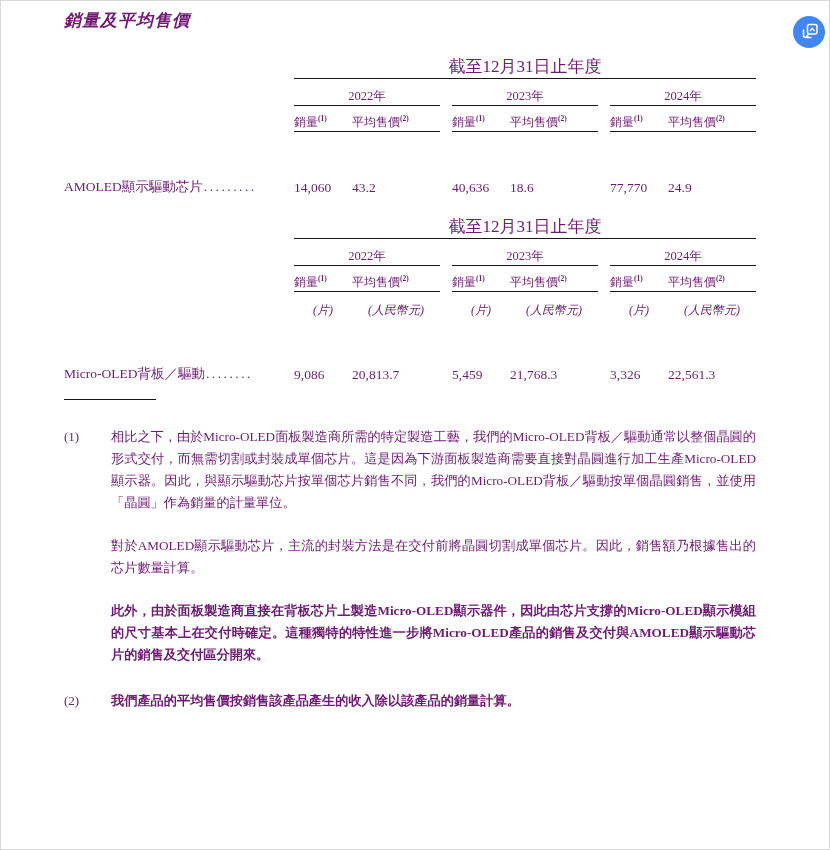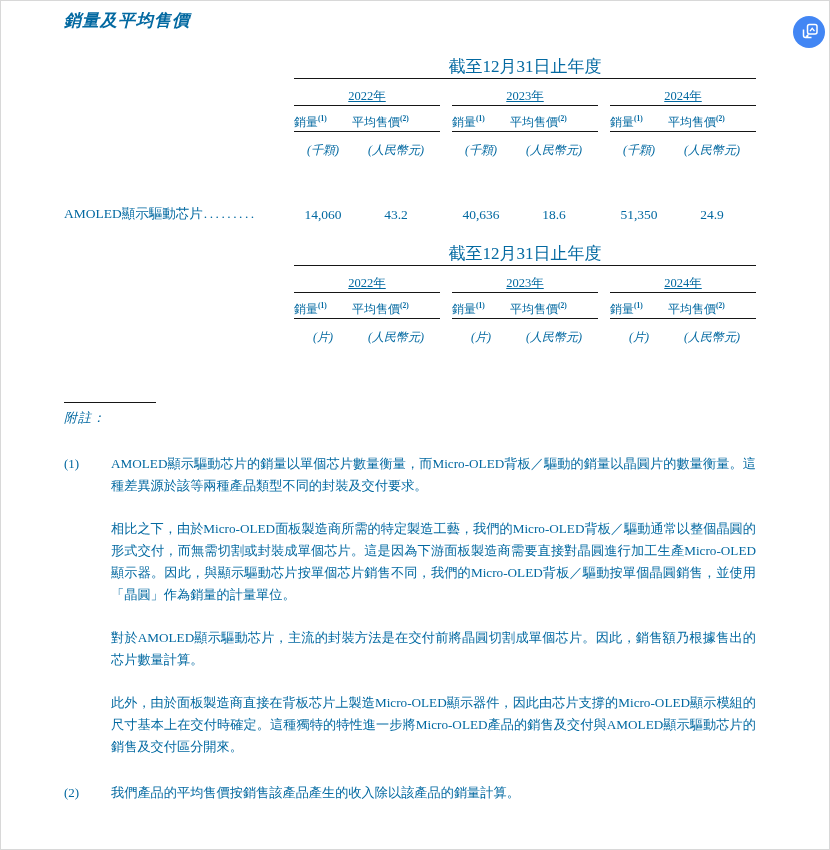--- a/index.html
+++ b/index.html
@@ -3,21 +3,21 @@
 <meta charset="utf-8">
 <style>
   html,body { margin:0; padding:0; background:#fff; }
   .page {
     position: relative;
     width: 828px;
     height: 848px;
     border: 1px solid #d8d8d8;
     background: #fff;
     font-family: "Liberation Serif", "DejaVu Serif", serif;
-    color: #0369a1;
+    color: #701a75;
     overflow: hidden;
   }
   .title {
     margin: 8px 0 0 63px;
     font-size: 17px;
     font-weight: 700;
     font-style: italic;
     letter-spacing: 1px;
   }
   .float-btn {
@@ -43,59 +43,59 @@
   }
   table.tbl1 { margin-top: 22px; }
   table.tbl2 { margin-top: 18px; }
   .data-table td, .data-table th { padding: 0; vertical-align: bottom; font-weight: normal; }
   .period {
     font-size: 17px; font-weight: 700; text-align: center;
     height: 24px; border-bottom: 1.5px solid #161616; padding-bottom: 4px;
   }
   .year {
     font-size: 12.5px; font-weight: 700; text-align: center;
-    height: 26px; border-bottom: 1.5px solid #161616; padding-bottom: 4px; text-decoration: underline;
+    height: 26px; border-bottom: 1.5px solid #161616; padding-bottom: 4px;
   }
   .sub {
     font-size: 12px; font-weight: 700; text-align: left;
     height: 25px; border-bottom: 1.3px solid #161616; padding-bottom: 4px;
     white-space: nowrap;
   }
   .sub sup { font-size: 7.5px; font-weight: 700; }
   .unit {
     font-size: 12px; font-style: italic; text-align: center;
     height: 27px; padding-bottom: 5px; white-space: nowrap;
   }
   .spacer-row td { height: 40px; }
   .rowlabel {
     font-size: 13.5px; text-align: left; white-space: nowrap; overflow: hidden;
   }
   .leader { letter-spacing: 2.5px; padding-left: 1px; }
-  .num { font-size: 13.5px; text-align: center; padding-right: 6px; white-space: nowrap; }
+  .num { font-size: 13.5px; text-align: left; padding-right: 6px; white-space: nowrap; }
   .data-row td { height: 24px; }
   .footnote-sep {
     width: 92px; border-top: 1.4px solid #161616;
     margin: 16px 0 0 63px;
   }
   .notes-heading {
     margin: 6px 0 0 63px;
     font-size: 13px; font-style: italic; letter-spacing: 1px;
   }
   .notes { margin: 26px 0 0 63px; width: 692px; }
   .note { display: flex; margin-bottom: 24px; }
   .note-num { width: 47px; flex: 0 0 47px; font-size: 13px; line-height: 22px; }
   .note-body { flex: 1; }
   .note-body p {
     margin: 0 0 21px 0;
     font-size: 13.2px;
     line-height: 22px;
     text-align: justify;
     text-justify: inter-ideograph;
   }
-  .note-body p:last-child { margin-bottom: 0; }
+  .note-body p:last-child { margin-bottom: 0; font-weight: bold; }
 </style>
 </head>
 <body>
 
 <div class="page">
 
   <h1 class="title">銷量及平均售價</h1>
 
   <button class="float-btn">
     <span style="display:flex">
@@ -137,43 +137,32 @@
       <td></td>
       <th class="sub"><span>銷量</span><sup>(1)</sup></th>
       <th class="sub"><span>平均售價</span><sup>(2)</sup></th>
       <td></td>
       <th class="sub"><span>銷量</span><sup>(1)</sup></th>
       <th class="sub"><span>平均售價</span><sup>(2)</sup></th>
       <td></td>
       <th class="sub"><span>銷量</span><sup>(1)</sup></th>
       <th class="sub"><span>平均售價</span><sup>(2)</sup></th>
     </tr>
-    <tr>
-      <td></td>
-      <td class="unit">(千顆)</td>
-      <td class="unit">(人民幣元)</td>
-      <td></td>
-      <td class="unit">(千顆)</td>
-      <td class="unit">(人民幣元)</td>
-      <td></td>
-      <td class="unit">(千顆)</td>
-      <td class="unit">(人民幣元)</td>
-    </tr>
     <tr class="spacer-row">
           <td colspan="9"></td>
         </tr>
     <tr class="data-row">
       <td class="rowlabel"><span>AMOLED顯示驅動芯片</span><span class="leader">.........</span></td>
       <td class="num">14,060</td>
       <td class="num">43.2</td>
       <td></td>
       <td class="num">40,636</td>
       <td class="num">18.6</td>
       <td></td>
-      <td class="num">51,350</td>
+      <td class="num">77,770</td>
       <td class="num">24.9</td>
     </tr>
   </tbody>
     </table>
 
   <table class="data-table tbl2">
     <colgroup>
       <col style="width:230px">
         <col style="width:58px">
         <col style="width:88px">
@@ -215,31 +204,40 @@
       <td></td>
       <td class="unit">(片)</td>
       <td class="unit">(人民幣元)</td>
       <td></td>
       <td class="unit">(片)</td>
       <td class="unit">(人民幣元)</td>
     </tr>
     <tr class="spacer-row">
           <td colspan="9"></td>
         </tr>
+    <tr class="data-row">
+      <td class="rowlabel"><span>Micro-OLED背板／驅動</span><span class="leader">........</span></td>
+      <td class="num">9,086</td>
+      <td class="num">20,813.7</td>
+      <td></td>
+      <td class="num">5,459</td>
+      <td class="num">21,768.3</td>
+      <td></td>
+      <td class="num">3,326</td>
+      <td class="num">22,561.3</td>
+    </tr>
   </tbody>
     </table>
 
   <div class="footnote-sep"></div>
-  <div class="notes-heading">附註：</div>
 
   <div class="notes">
     <div class="note">
       <div class="note-num">(1)</div>
       <div class="note-body">
-        <p>AMOLED顯示驅動芯片的銷量以單個芯片數量衡量，而Micro-OLED背板／驅動的銷量以晶圓片的數量衡量。這種差異源於該等兩種產品類型不同的封裝及交付要求。</p>
         <p>相比之下，由於Micro-OLED面板製造商所需的特定製造工藝，我們的Micro-OLED背板／驅動通常以整個晶圓的形式交付，而無需切割或封裝成單個芯片。這是因為下游面板製造商需要直接對晶圓進行加工生產Micro-OLED顯示器。因此，與顯示驅動芯片按單個芯片銷售不同，我們的Micro-OLED背板／驅動按單個晶圓銷售，並使用「晶圓」作為銷量的計量單位。</p>
         <p>對於AMOLED顯示驅動芯片，主流的封裝方法是在交付前將晶圓切割成單個芯片。因此，銷售額乃根據售出的芯片數量計算。</p>
         <p>此外，由於面板製造商直接在背板芯片上製造Micro-OLED顯示器件，因此由芯片支撐的Micro-OLED顯示模組的尺寸基本上在交付時確定。這種獨特的特性進一步將Micro-OLED產品的銷售及交付與AMOLED顯示驅動芯片的銷售及交付區分開來。</p>
       </div>
     </div>
     <div class="note">
       <div class="note-num">(2)</div>
       <div class="note-body">
         <p>我們產品的平均售價按銷售該產品產生的收入除以該產品的銷量計算。</p>
       </div>

